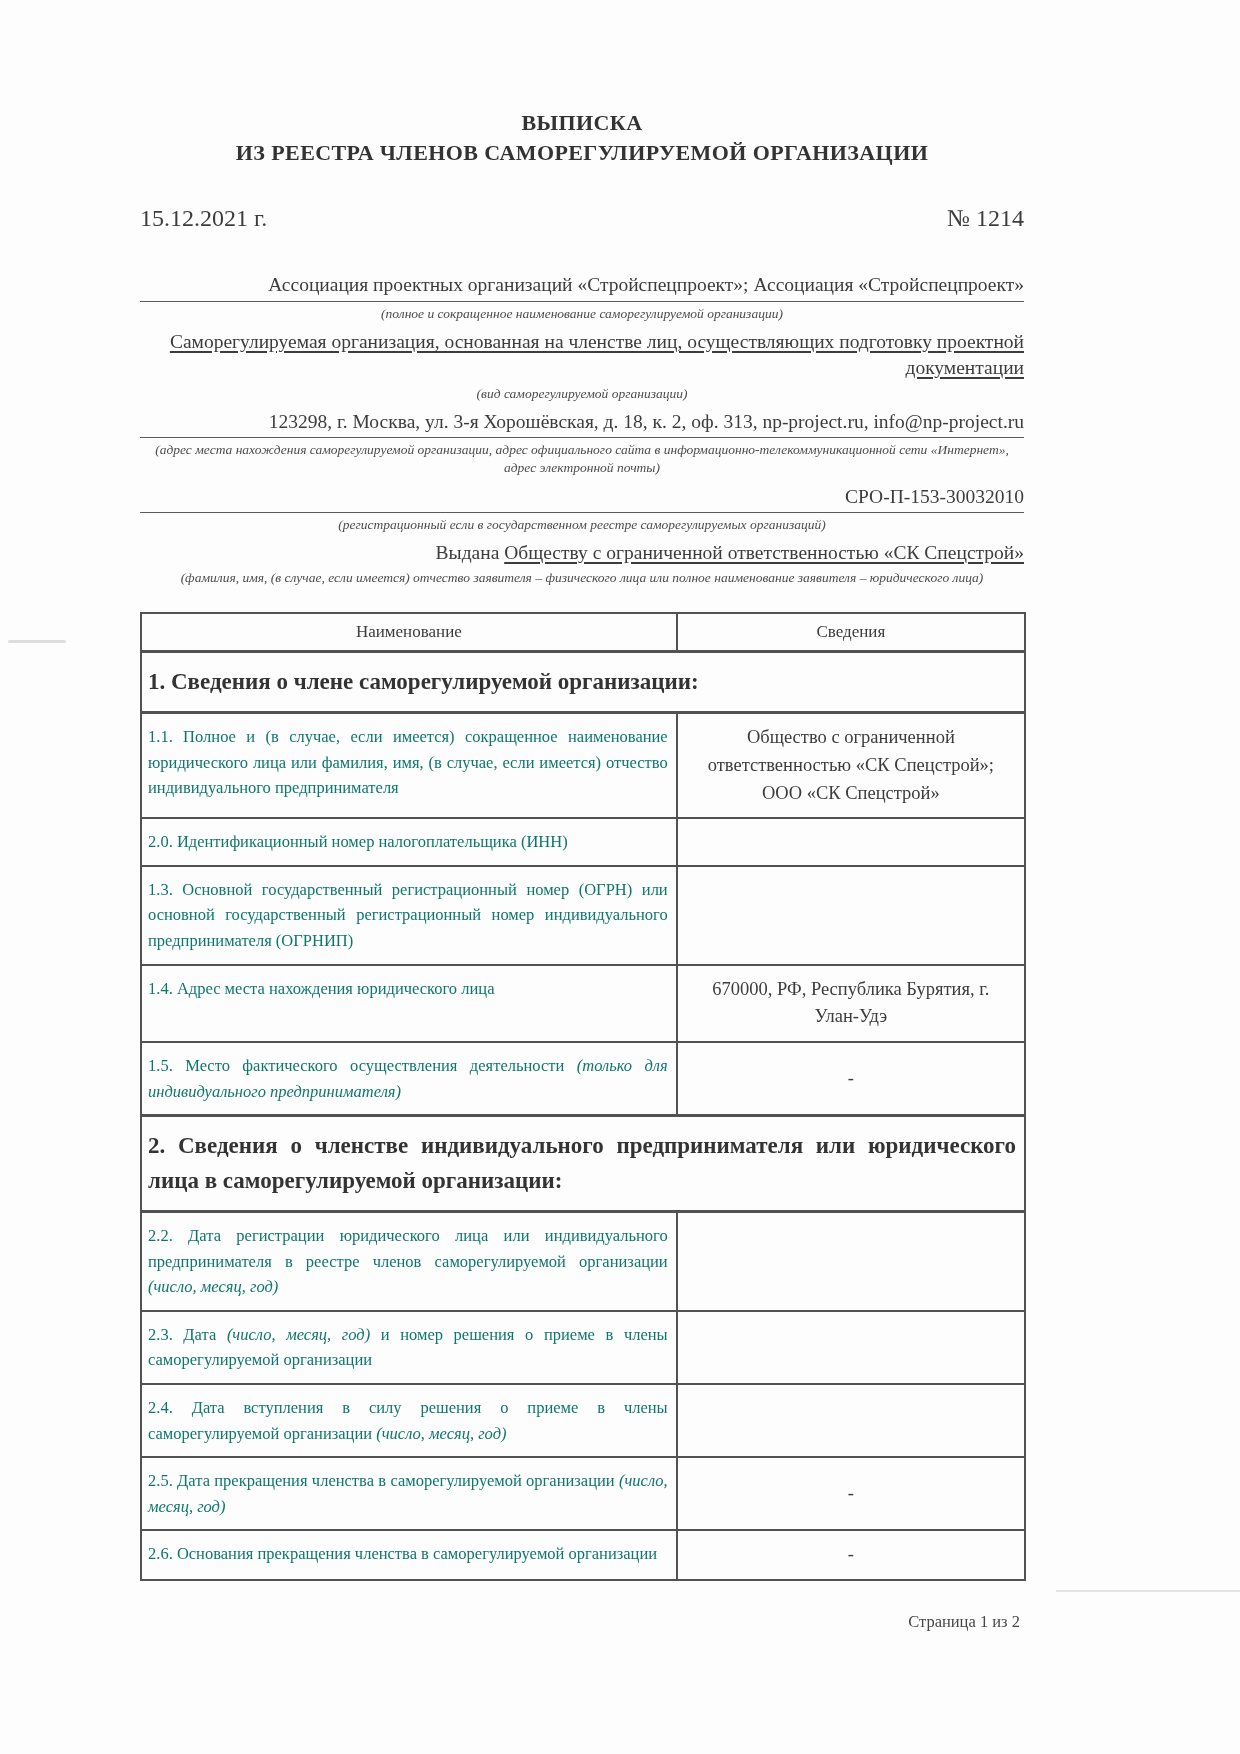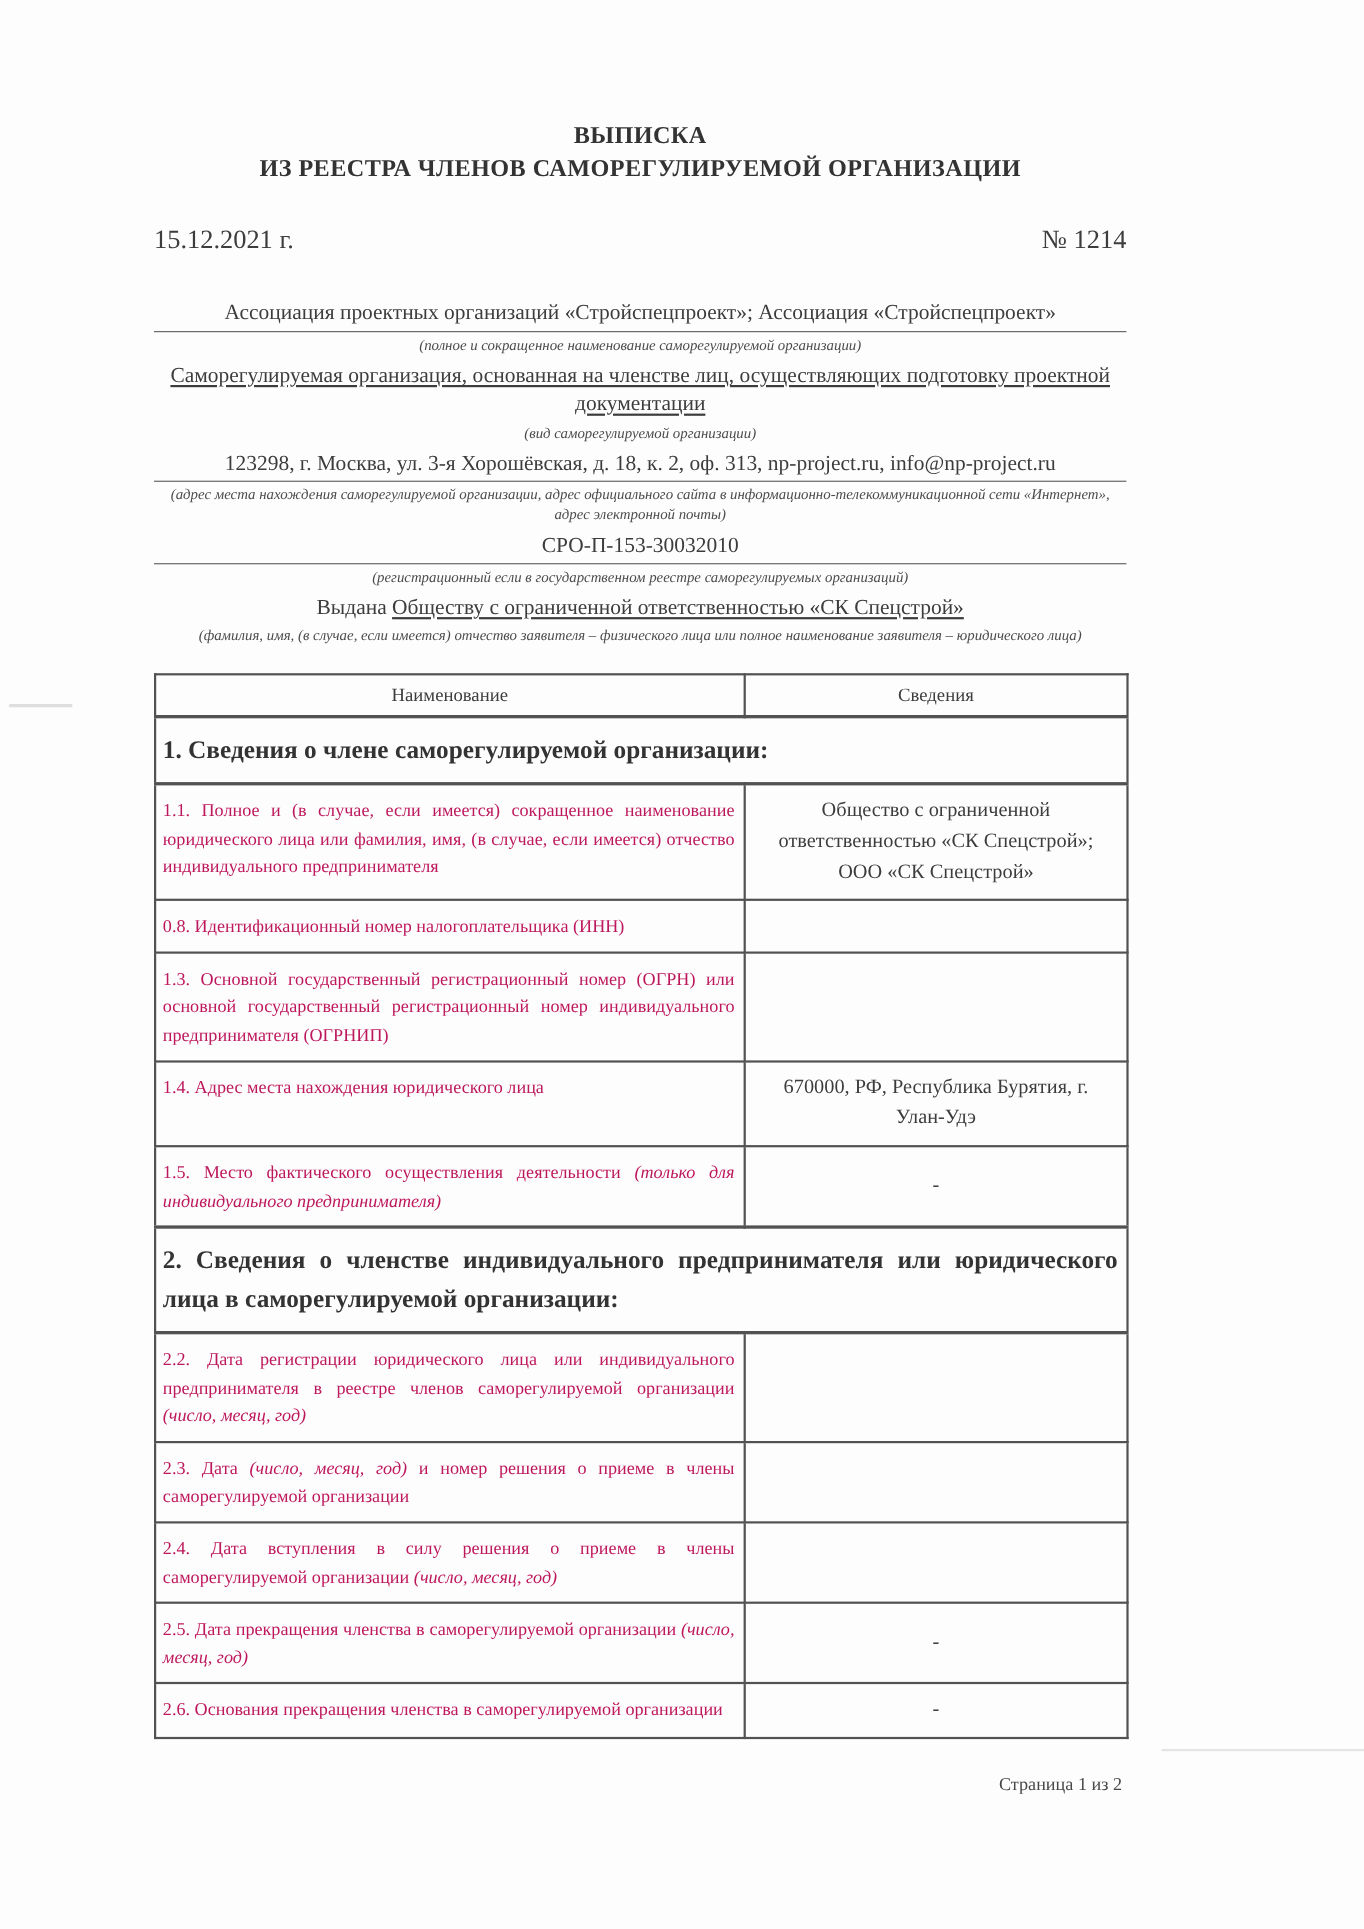--- a/index.html
+++ b/index.html
@@ -18,21 +18,21 @@
     margin:0; text-align:center;
     font-size:22px; font-weight:bold; color:#333;
     line-height:1.35; letter-spacing:0.4px;
   }
   .meta-row {
     display:flex; justify-content:space-between;
     margin-top:38px; font-size:24px; color:#3d3d3d;
   }
   .field { margin-top:0; }
   .field-value {
-    text-align:center; font-size:19.5px; line-height:1.35; color:#3c3c3c;
+    text-align:right; font-size:19.5px; line-height:1.35; color:#3c3c3c;
   }
   .full-rule { border-bottom:1.5px solid #5a5a5a; padding-bottom:2px; }
   .u-text { text-decoration:underline; text-decoration-thickness:1.5px; text-underline-offset:3px; }
   .field-caption {
     text-align:center; font-size:13.5px; font-style:italic;
     color:#4c4c4c; line-height:1.35; margin-top:3px;
   }
   .mt-lg { margin-top:40px; }
   .mt-sm { margin-top:6px; }
   .issued-prefix { text-decoration:none; }
@@ -55,21 +55,21 @@
     padding:12px 8px 12px 6px;
     text-align:justify; text-align-last:left;
     line-height:1.5;
     border-top-width:3px; border-bottom-width:3px;
   }
   td.cell-label {
     font-size:16.5px; line-height:1.55;
     padding:10px 8px 10px 6px;
     text-align:justify;
     vertical-align:top;
-    color:#be185d;
+    color:#0f766e;
   }
   td.cell-label em { font-style:italic; }
   td.cell-value {
     font-size:18.5px; line-height:1.5;
     padding:10px 22px;
     text-align:center; vertical-align:middle;
     color:#3c3c3c;
   }
   .footer {
     position:absolute; top:1612px; right:220px;
@@ -138,21 +138,21 @@
       </thead>
       <tbody>
           <tr class="section-row">
             <td colspan="2">1. Сведения о члене саморегулируемой организации:</td>
           </tr>
           <tr>
             <td class="cell-label"><span>1.1. Полное и (в случае, если имеется) сокращенное наименование юридического лица или фамилия, имя, (в случае, если имеется) отчество индивидуального предпринимателя</span></td>
             <td class="cell-value">Общество с ограниченной ответственностью «СК Спецстрой»; ООО «СК Спецстрой»</td>
           </tr>
           <tr>
-            <td class="cell-label"><span>0.8. Идентификационный номер налогоплательщика (ИНН)</span></td>
+            <td class="cell-label"><span>2.0. Идентификационный номер налогоплательщика (ИНН)</span></td>
             <td class="cell-value"></td>
           </tr>
           <tr>
             <td class="cell-label"><span>1.3. Основной государственный регистрационный номер (ОГРН) или основной государственный регистрационный номер индивидуального предпринимателя (ОГРНИП)</span></td>
             <td class="cell-value"></td>
           </tr>
           <tr>
             <td class="cell-label"><span>1.4. Адрес места нахождения юридического лица</span></td>
             <td class="cell-value">670000, РФ, Республика Бурятия, г. Улан-Удэ</td>
           </tr>

